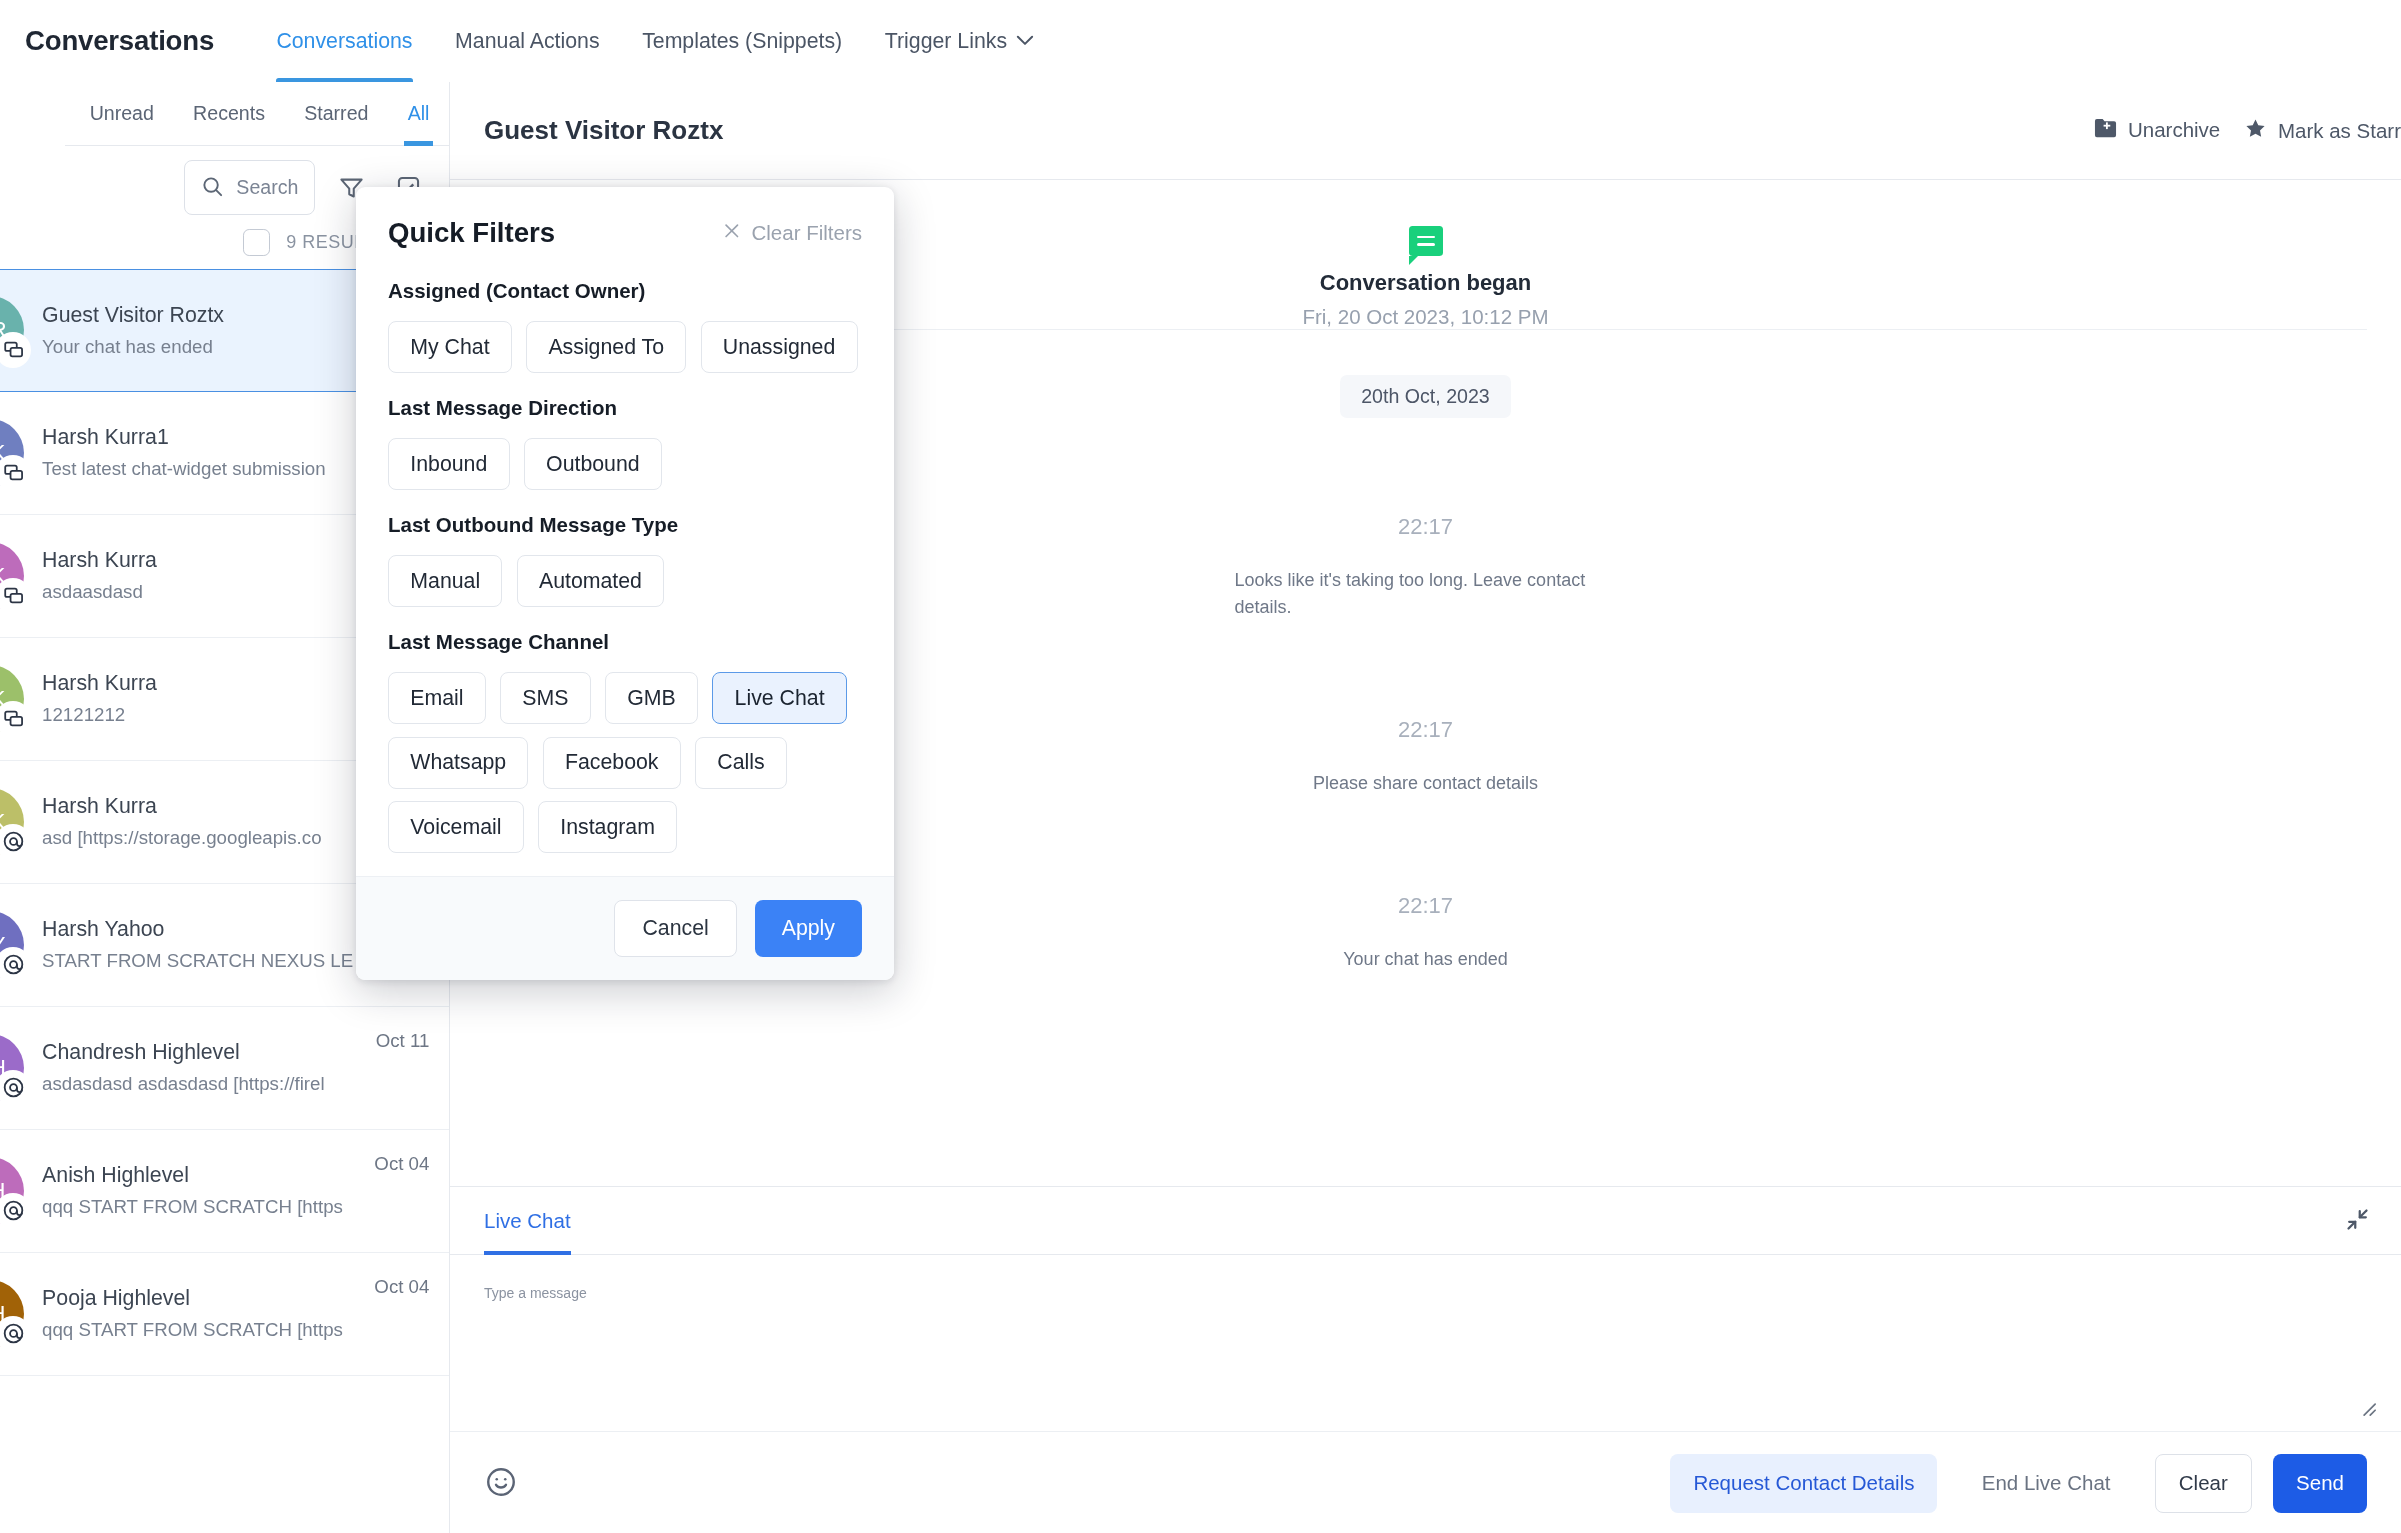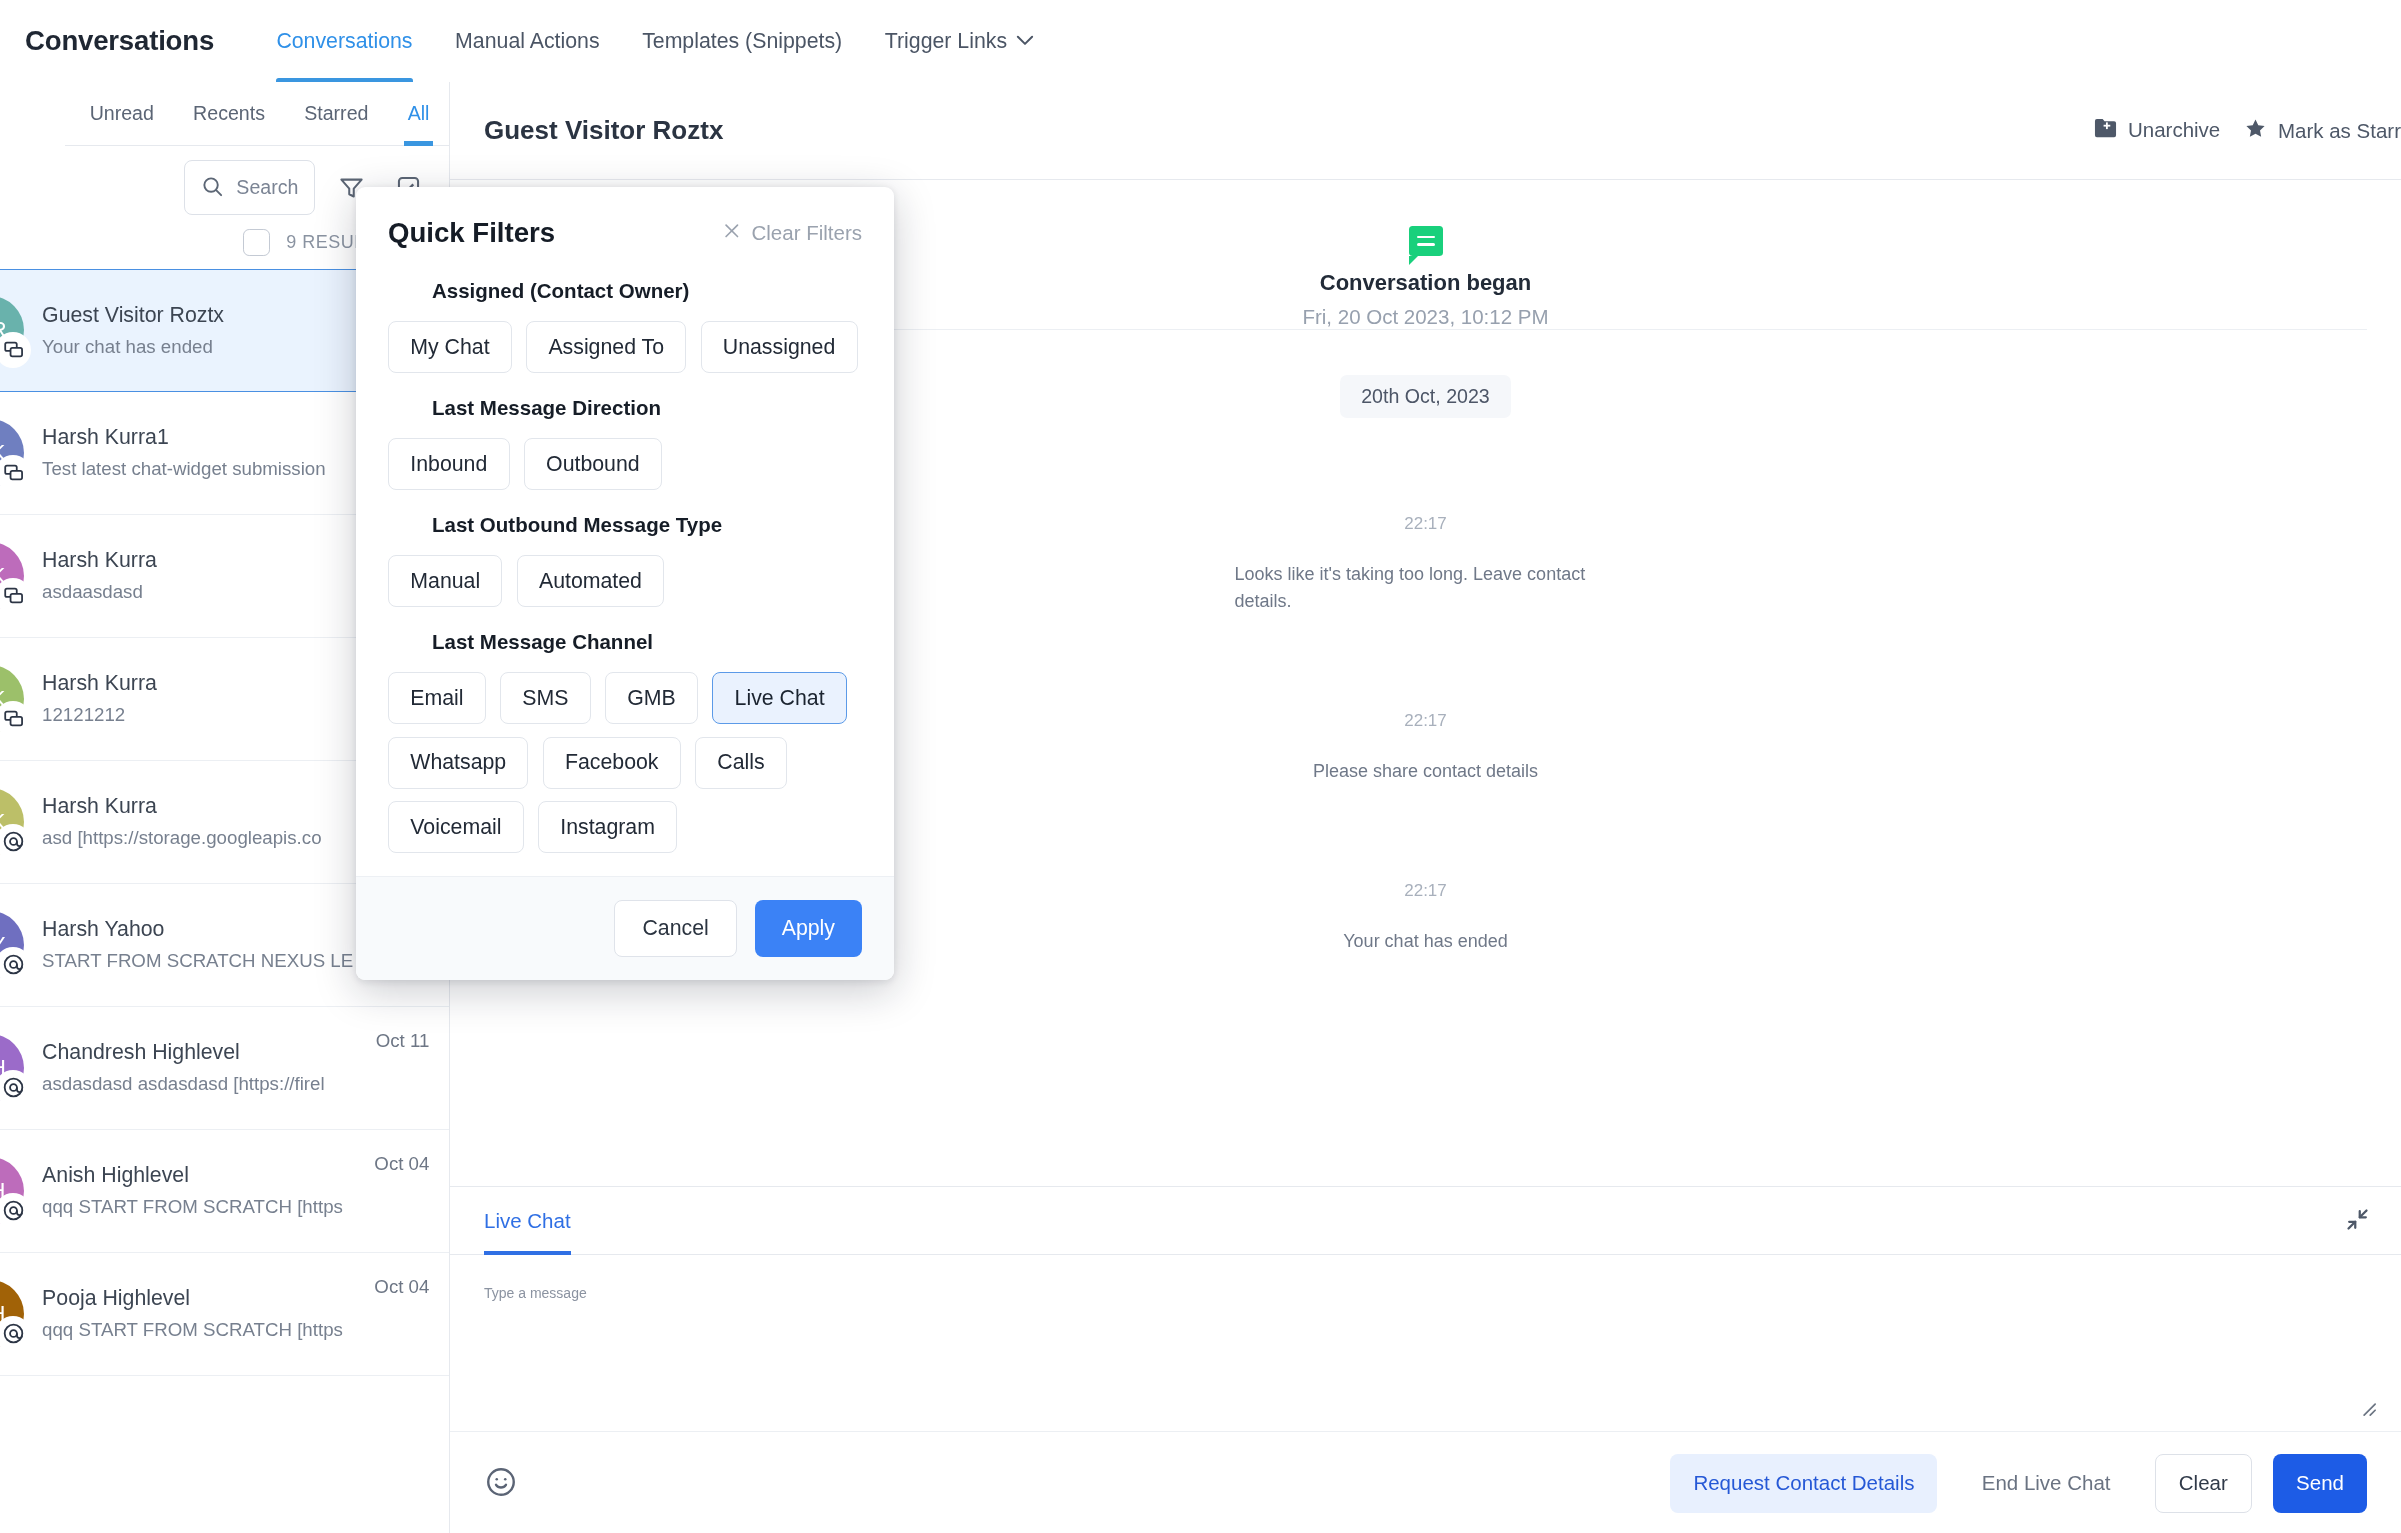--- a/index.html
+++ b/index.html
@@ -176,21 +176,21 @@
   }
   .began-icon i:nth-child(1) { top: 9.8px; }
   .began-icon i:nth-child(2) { top: 17px; }
   .began-title { font-size: 22px; font-weight: 700; color: #222b38; margin-bottom: 9px; }
   .began-sub { font-size: 20.5px; color: #97a0ae; }
   .date-chip {
     margin-top: 46px; background: #f5f7fa; color: #4d5667;
     font-size: 19.6px; border-radius: 7.1px; padding: 9.8px 21.3px;
   }
   .msg-block { width: 100%; display: flex; flex-direction: column; align-items: center; }
-  .msg-time { font-size: 17px; color: #a8b0bc; margin-top: 96px; }
+  .msg-time { font-size: 22px; color: #a8b0bc; margin-top: 96px; }
   .msg-text {
     font-size: 18px; color: #6f7888; line-height: 1.5;
     max-width: 382px; text-align: left; margin-top: 27px;
   }
   .msg-text.center { text-align: center; max-width: none; }
 
   
   .composer { border-top: 0.9px solid #e6e9ee; background: #fff; }
   .composer-tabs {
     display: flex; align-items: center; height: 68px;
@@ -239,21 +239,21 @@
   }
   .modal-body { padding: 30px 32px 23px 32px; }
   .modal-head { display: flex; align-items: center; margin-bottom: 30px; }
   .modal-title { font-size: 27.6px; font-weight: 700; color: #151c26; }
   .clear-filters {
     margin-left: auto; display: flex; align-items: center; gap: 9.8px;
     font-size: 20.5px; color: #9aa2ae; cursor: pointer;
   }
   .group-label {
     font-size: 20.5px; font-weight: 700; color: #161d27;
-    margin-bottom: 18px; margin-top: 23px; margin-left: 44px;
+    margin-bottom: 18px; margin-top: 23px;
   }
   .group-label.first { margin-top: 0; }
   .chips { display: flex; flex-wrap: wrap; gap: 14.2px; row-gap: 12.5px; }
   .chip {
     border: 0.9px solid #e2e6ec; border-radius: 8px;
     background: #fff; color: #222a36; font-size: 21.3px;
     padding: 12.5px 21.3px; cursor: pointer; white-space: nowrap;
   }
   .chip.selected {
     background: #eaf2fe; border-color: #5b9ae8; color: #1b2430;

